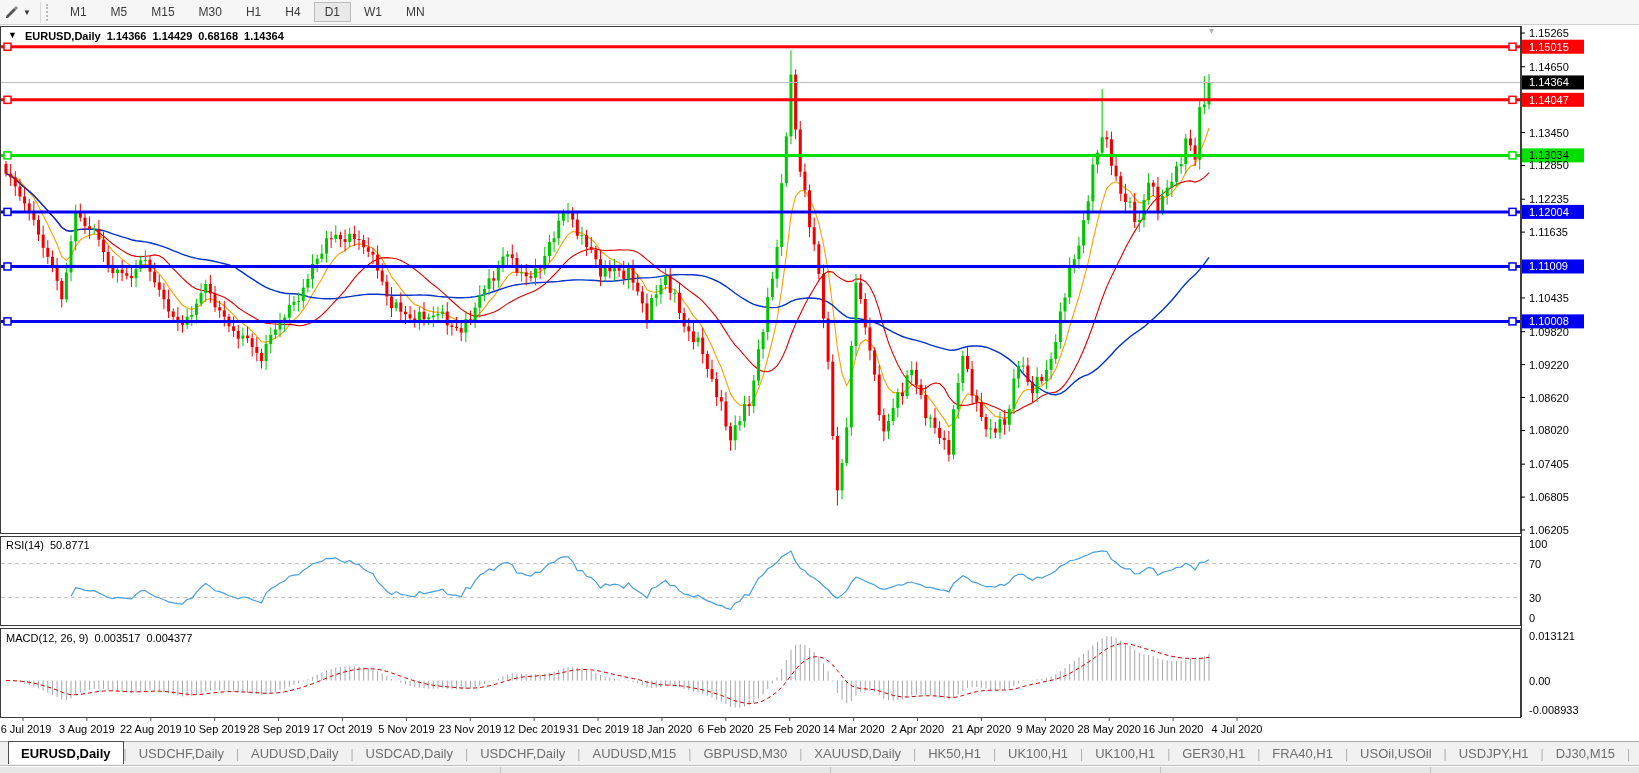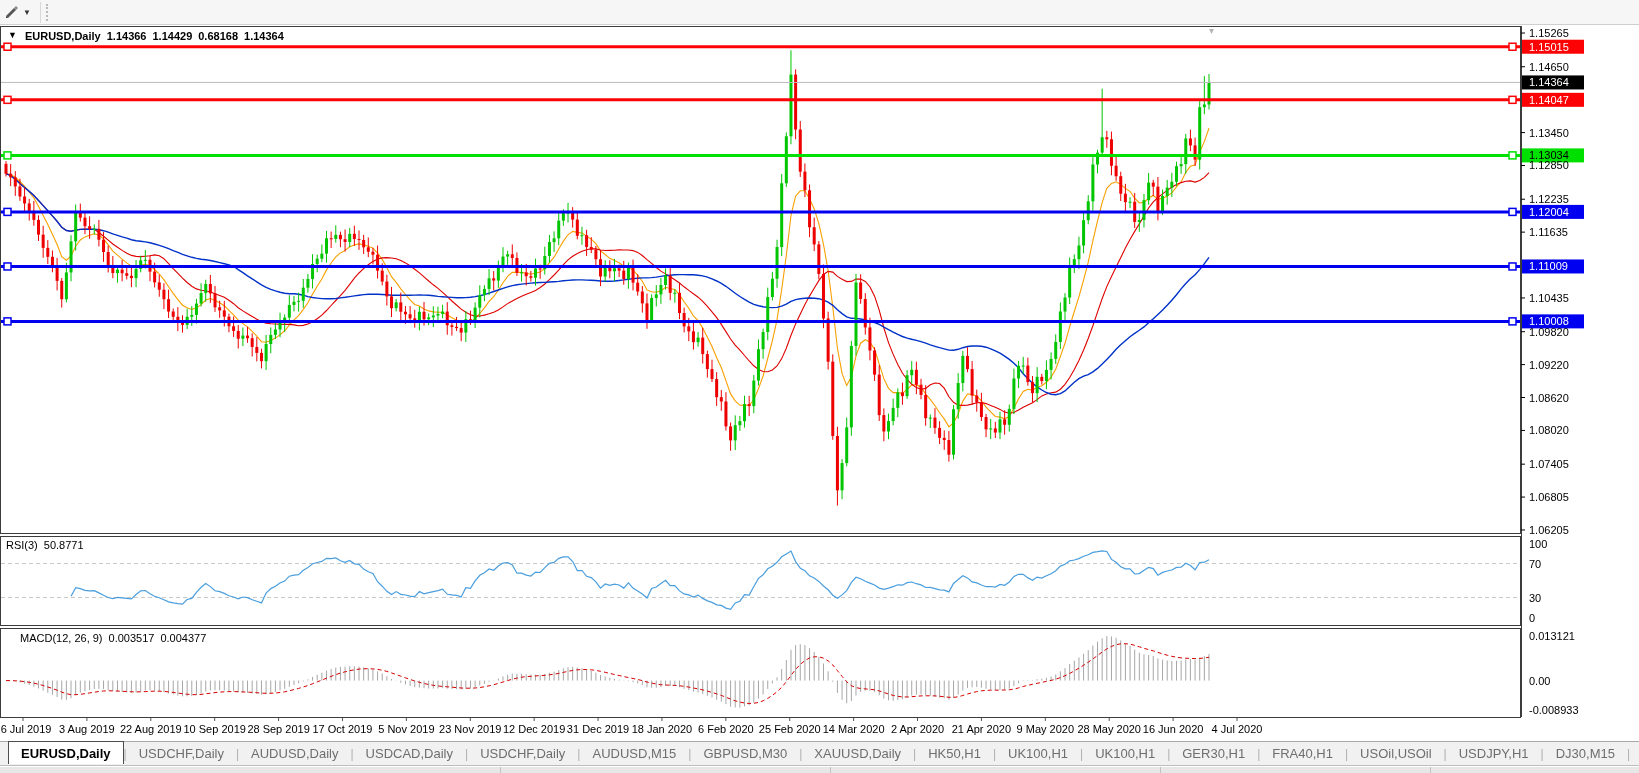--- a/index.html
+++ b/index.html
@@ -37,20 +37,31 @@
   <div class="tool-icon-wrap">
     <svg width="16" height="16" viewBox="0 0 16 16">
       <path d="M2 12 L10 4 L12 6 L4 14 Z" fill="#555"></path>
       <path d="M10 4 L12 2 L14 4 L12 6 Z" fill="#888"></path>
       <path d="M2 12 L4 14 L2 14 Z" fill="#333"></path>
     </svg>
     <span class="caret">▼</span>
   </div>
   <div class="tb-sep"></div>
   <div class="tb-grip"></div>
+  <div id="tf-buttons" style="display:flex;align-items:center;">
+      <div class="tf-btn">M1</div>
+      <div class="tf-btn">M5</div>
+      <div class="tf-btn">M15</div>
+      <div class="tf-btn">M30</div>
+      <div class="tf-btn">H1</div>
+      <div class="tf-btn">H4</div>
+      <div class="tf-btn active">D1</div>
+      <div class="tf-btn">W1</div>
+      <div class="tf-btn">MN</div>
+    </div>
 </div>
 
 <svg id="chart-svg" width="1639" height="773">
     <rect x="0.5" y="26.5" width="1520" height="507" fill="none" stroke="#3c3c3c" stroke-width="1"></rect>
     <rect x="0.5" y="536.5" width="1520" height="89" fill="none" stroke="#3c3c3c" stroke-width="1"></rect>
     <rect x="0.5" y="628.5" width="1520" height="89" fill="none" stroke="#3c3c3c" stroke-width="1"></rect>
     <line x1="1521.5" y1="26" x2="1521.5" y2="717" stroke="#3c3c3c"></line>
     <path d="M6.0 173.7L10.6 174.5L15.3 177.2L19.9 181.5L24.6 186.4L29.2 191.8L33.9 198.0L38.5 206.2L43.2 215.4L47.8 224.6L52.4 234.2L57.1 244.5L61.7 256.7L66.4 260.2L71.0 256.0L75.7 246.3L80.3 240.0L85.0 236.9L89.6 235.2L94.3 233.8L98.9 235.1L103.5 238.8L108.2 244.8L112.8 251.1L117.5 255.2L122.1 259.2L126.8 262.9L131.4 266.3L136.1 266.8L140.7 265.4L145.3 264.2L150.0 265.8L154.6 269.5L159.3 274.0L163.9 279.6L168.6 286.7L173.2 293.4L177.9 299.6L182.5 305.2L187.1 307.8L191.8 309.4L196.4 308.1L201.1 304.7L205.7 300.1L210.4 298.6L215.0 300.6L219.7 302.8L224.3 305.8L228.9 310.4L233.6 314.9L238.2 320.2L242.9 323.6L247.5 326.9L252.2 331.3L256.8 336.1L261.5 341.7L266.1 342.2L270.8 340.6L275.4 338.1L280.0 334.6L284.7 330.8L289.3 325.1L294.0 319.9L298.6 315.6L303.3 309.4L307.9 302.7L312.6 294.1L317.2 286.2L321.8 279.0L326.5 269.9L331.1 263.0L335.8 256.8L340.4 252.9L345.1 250.4L349.7 246.8L354.4 245.0L359.0 243.9L363.6 244.7L368.3 246.2L372.9 248.1L377.6 253.1L382.2 259.4L386.9 267.7L391.5 276.7L396.2 282.4L400.8 288.9L405.5 294.5L410.1 299.8L414.7 304.4L419.4 306.1L424.0 309.0L428.7 310.9L433.3 311.9L438.0 312.3L442.6 312.2L447.3 315.1L451.9 317.7L456.5 320.0L461.2 322.8L465.8 322.0L470.5 321.7L475.1 318.6L479.8 313.4L484.4 307.9L489.1 301.4L493.7 296.7L498.3 290.2L503.0 282.8L507.6 276.4L512.3 272.3L516.9 272.4L521.6 272.4L526.2 273.3L530.9 274.3L535.5 273.0L540.2 272.1L544.8 268.5L549.4 262.6L554.1 257.2L558.7 249.1L563.4 241.1L568.0 234.8L572.7 231.4L577.3 232.4L582.0 233.0L586.6 236.1L591.2 239.1L595.9 243.6L600.5 250.9L605.2 254.5L609.8 258.3L614.5 260.5L619.1 262.7L623.8 266.3L628.4 266.7L633.0 270.3L637.7 275.0L642.3 281.3L647.0 289.9L651.6 291.7L656.3 292.3L660.9 290.7L665.6 287.3L670.2 288.5L674.8 289.5L679.5 294.7L684.1 301.7L688.8 308.3L693.4 315.8L698.1 320.7L702.7 328.1L707.4 337.2L712.0 346.5L716.7 357.8L721.3 367.5L725.9 380.6L730.6 393.9L735.2 400.8L739.9 405.3L744.5 405.1L749.2 405.3L753.8 399.8L758.5 388.6L763.1 376.0L767.7 358.5L772.4 340.7L777.0 319.9L781.7 289.5L786.3 255.5L791.0 215.3L795.6 196.2L800.3 190.8L804.9 190.7L809.5 198.8L814.2 208.9L818.8 223.4L823.5 244.5L828.1 270.5L832.8 307.3L837.4 348.0L842.1 373.6L846.7 385.5L851.4 376.7L856.0 355.8L860.6 343.2L865.3 339.7L869.9 342.1L874.6 349.3L879.2 363.9L883.9 378.9L888.5 388.3L893.2 392.6L897.8 392.6L902.4 393.4L907.1 389.3L911.7 385.0L916.4 384.9L921.0 387.2L925.7 394.1L930.3 399.3L935.0 405.7L939.6 412.8L944.2 418.9L948.9 426.8L953.5 422.9L958.2 414.0L962.8 401.1L967.5 394.0L972.1 394.4L976.8 396.2L981.4 400.8L986.1 407.2L990.7 411.9L995.3 416.5L1000.0 417.1L1004.6 418.8L1009.3 416.6L1013.9 408.1L1018.6 398.7L1023.2 391.4L1027.9 389.3L1032.5 390.1L1037.1 387.2L1041.8 385.8L1046.4 382.3L1051.1 377.1L1055.7 369.3L1060.4 356.4L1065.0 343.3L1069.7 326.5L1074.3 311.5L1078.9 296.8L1083.6 279.8L1088.2 262.4L1092.9 240.6L1097.5 221.1L1102.2 202.4L1106.8 188.4L1111.5 183.4L1116.1 181.8L1120.7 184.4L1125.4 188.4L1130.0 191.3L1134.7 198.1L1139.3 203.0L1144.0 202.4L1148.6 198.0L1153.3 195.5L1157.9 199.1L1162.6 198.4L1167.2 196.0L1171.8 192.9L1176.5 186.9L1181.1 181.9L1185.8 172.2L1190.4 166.3L1195.1 164.8L1199.7 152.0L1204.4 141.4L1209.0 128.3" fill="none" stroke="#f8a000" stroke-width="1.1"></path>
     <path d="M6.0 173.7L10.6 175.6L15.3 179.2L19.9 183.5L24.6 187.5L29.2 191.4L33.9 195.5L38.5 200.4L43.2 205.6L47.8 210.8L52.4 215.9L57.1 221.3L61.7 227.3L66.4 230.5L71.0 231.3L75.7 230.1L80.3 229.4L85.0 229.2L89.6 229.2L94.3 229.2L98.9 232.5L103.5 236.2L108.2 240.1L112.8 244.0L117.5 247.3L122.1 250.4L126.8 253.2L131.4 255.4L136.1 256.4L140.7 256.6L145.3 256.2L150.0 255.7L154.6 254.9L159.3 255.8L163.9 258.7L168.6 263.6L173.2 268.6L177.9 273.3L182.5 278.1L187.1 282.5L191.8 286.3L196.4 288.9L201.1 290.2L205.7 290.8L210.4 292.0L215.0 293.7L219.7 295.4L224.3 297.3L228.9 300.2L233.6 303.7L238.2 307.7L242.9 310.9L247.5 313.7L252.2 316.5L256.8 319.2L261.5 321.7L266.1 323.1L270.8 323.7L275.4 324.0L280.0 324.2L284.7 324.4L289.3 324.4L294.0 324.9L298.6 325.7L303.3 325.4L307.9 324.0L312.6 321.7L317.2 318.8L321.8 315.2L326.5 310.5L331.1 305.5L335.8 300.5L340.4 295.6L345.1 290.3L349.7 284.3L354.4 278.2L359.0 273.0L363.6 268.7L368.3 264.8L372.9 261.4L377.6 259.0L382.2 257.9L386.9 257.6L391.5 258.0L396.2 258.7L400.8 260.4L405.5 262.9L410.1 265.8L414.7 269.2L419.4 272.9L424.0 276.9L428.7 281.0L433.3 284.8L438.0 288.4L442.6 292.3L447.3 296.6L451.9 301.0L456.5 305.0L461.2 309.1L465.8 312.3L470.5 314.8L475.1 316.1L479.8 316.0L484.4 315.1L489.1 313.8L493.7 312.3L498.3 310.0L503.0 306.9L507.6 303.6L512.3 300.9L516.9 298.5L521.6 296.3L526.2 294.3L530.9 292.5L535.5 290.4L540.2 287.5L544.8 284.0L549.4 279.7L554.1 275.0L558.7 270.1L563.4 264.7L568.0 259.9L572.7 256.2L577.3 253.5L582.0 251.3L586.6 249.7L591.2 248.8L595.9 248.9L600.5 250.0L605.2 250.5L609.8 250.4L614.5 250.2L619.1 249.9L623.8 250.0L628.4 250.0L633.0 250.6L637.7 252.4L642.3 255.5L647.0 259.6L651.6 263.4L656.3 267.5L660.9 271.1L665.6 273.9L670.2 276.8L674.8 279.7L679.5 283.0L684.1 286.8L688.8 290.4L693.4 293.7L698.1 297.2L702.7 301.3L707.4 306.4L712.0 311.8L716.7 317.7L721.3 324.4L725.9 331.6L730.6 339.0L735.2 345.1L739.9 350.2L744.5 355.5L749.2 361.0L753.8 365.8L758.5 369.5L763.1 371.5L767.7 371.7L772.4 370.0L777.0 366.0L781.7 358.6L786.3 348.3L791.0 335.2L795.6 323.9L800.3 314.1L804.9 304.6L809.5 296.1L814.2 288.3L818.8 280.6L823.5 274.5L828.1 271.4L832.8 272.1L837.4 276.4L842.1 279.3L846.7 281.6L851.4 281.4L856.0 279.0L860.6 279.1L865.3 281.5L869.9 286.7L874.6 296.2L879.2 310.2L883.9 328.0L888.5 342.6L893.2 354.4L897.8 364.5L902.4 373.0L907.1 379.5L911.7 384.3L916.4 387.6L921.0 389.3L925.7 388.4L930.3 384.8L935.0 383.0L939.6 383.5L944.2 388.2L948.9 396.8L953.5 402.3L958.2 405.1L962.8 405.4L967.5 405.1L972.1 404.1L976.8 402.7L981.4 402.5L986.1 403.6L990.7 405.4L995.3 407.2L1000.0 409.4L1004.6 412.1L1009.3 413.3L1013.9 412.5L1018.6 409.9L1023.2 407.3L1027.9 405.0L1032.5 402.8L1037.1 399.6L1041.8 395.9L1046.4 394.0L1051.1 392.8L1055.7 392.1L1060.4 389.2L1065.0 384.3L1069.7 377.5L1074.3 369.6L1078.9 360.4L1083.6 350.0L1088.2 338.5L1092.9 325.7L1097.5 312.1L1102.2 298.5L1106.8 286.6L1111.5 276.6L1116.1 267.1L1120.7 257.7L1125.4 248.1L1130.0 239.4L1134.7 231.4L1139.3 223.9L1144.0 216.0L1148.6 208.0L1153.3 201.8L1157.9 197.5L1162.6 193.9L1167.2 190.4L1171.8 187.2L1176.5 184.5L1181.1 182.6L1185.8 181.3L1190.4 180.9L1195.1 182.1L1199.7 180.5L1204.4 177.4L1209.0 172.7" fill="none" stroke="#dd0000" stroke-width="1.1"></path>
     <path d="M6.0 173.7L10.6 175.6L15.3 179.2L19.9 183.5L24.6 187.5L29.2 191.4L33.9 195.5L38.5 200.4L43.2 205.6L47.8 210.8L52.4 215.9L57.1 221.3L61.7 227.3L66.4 230.5L71.0 231.3L75.7 230.1L80.3 229.4L85.0 229.2L89.6 229.2L94.3 229.2L98.9 229.7L103.5 230.7L108.2 232.2L112.8 233.9L117.5 235.3L122.1 236.8L126.8 238.2L131.4 239.7L136.1 240.7L140.7 241.3L145.3 241.9L150.0 242.8L154.6 244.0L159.3 245.4L163.9 246.9L168.6 248.7L173.2 250.6L177.9 252.4L182.5 254.3L187.1 255.8L191.8 257.3L196.4 258.4L201.1 259.2L205.7 259.8L210.4 260.5L215.0 261.5L219.7 262.6L224.3 263.7L228.9 265.0L233.6 266.3L238.2 269.6L242.9 272.7L247.5 275.8L252.2 278.8L256.8 281.8L261.5 284.8L266.1 287.3L270.8 289.3L275.4 290.9L280.0 292.2L284.7 293.2L289.3 293.7L294.0 293.7L298.6 294.3L303.3 295.2L307.9 296.6L312.6 297.5L317.2 298.1L321.8 298.6L326.5 298.8L331.1 298.8L335.8 298.5L340.4 297.9L345.1 297.3L349.7 296.6L354.4 295.9L359.0 295.2L363.6 294.6L368.3 294.2L372.9 294.1L377.6 294.3L382.2 294.5L386.9 294.8L391.5 295.2L396.2 295.3L400.8 295.3L405.5 295.2L410.1 295.2L414.7 295.1L419.4 295.0L424.0 295.1L428.7 295.3L433.3 295.8L438.0 296.4L442.6 296.7L447.3 297.1L451.9 297.4L456.5 297.7L461.2 297.8L465.8 297.6L470.5 297.2L475.1 296.6L479.8 295.8L484.4 294.6L489.1 293.1L493.7 291.5L498.3 290.0L503.0 288.4L507.6 286.9L512.3 285.6L516.9 284.7L521.6 284.1L526.2 283.6L530.9 283.1L535.5 282.7L540.2 282.5L544.8 282.4L549.4 282.0L554.1 281.7L558.7 281.4L563.4 280.8L568.0 280.4L572.7 280.0L577.3 279.9L582.0 279.9L586.6 280.1L591.2 280.3L595.9 280.5L600.5 281.0L605.2 281.3L609.8 281.3L614.5 281.0L619.1 280.5L623.8 279.9L628.4 279.2L633.0 278.6L637.7 278.2L642.3 277.9L647.0 277.9L651.6 277.6L656.3 277.1L660.9 276.4L665.6 275.6L670.2 275.2L674.8 274.8L679.5 274.6L684.1 274.6L688.8 274.7L693.4 274.8L698.1 275.2L702.7 275.9L707.4 277.1L712.0 278.8L716.7 281.0L721.3 283.4L725.9 286.3L730.6 289.8L735.2 293.2L739.9 296.5L744.5 299.4L749.2 302.1L753.8 304.3L758.5 305.7L763.1 306.8L767.7 307.4L772.4 307.6L777.0 307.4L781.7 306.2L786.3 304.2L791.0 301.3L795.6 299.6L800.3 298.8L804.9 298.2L809.5 298.0L814.2 298.2L818.8 298.7L823.5 300.1L828.1 302.2L832.8 305.3L837.4 309.8L842.1 313.6L846.7 316.8L851.4 318.3L856.0 318.4L860.6 319.0L865.3 319.9L869.9 321.1L874.6 322.5L879.2 324.4L883.9 327.1L888.5 329.6L893.2 332.1L897.8 334.4L902.4 336.5L907.1 338.1L911.7 339.3L916.4 340.4L921.0 341.7L925.7 343.2L930.3 344.8L935.0 346.3L939.6 347.7L944.2 348.9L948.9 350.1L953.5 350.2L958.2 349.3L962.8 347.7L967.5 346.5L972.1 346.0L976.8 346.0L981.4 346.2L986.1 347.2L990.7 348.8L995.3 350.8L1000.0 353.2L1004.6 356.1L1009.3 359.4L1013.9 363.3L1018.6 367.9L1023.2 373.7L1027.9 378.7L1032.5 383.2L1037.1 386.9L1041.8 390.0L1046.4 392.5L1051.1 394.2L1055.7 394.7L1060.4 393.7L1065.0 390.9L1069.7 386.4L1074.3 382.3L1078.9 378.7L1083.6 376.2L1088.2 374.6L1092.9 371.9L1097.5 368.4L1102.2 364.1L1106.8 359.4L1111.5 354.4L1116.1 349.3L1120.7 344.8L1125.4 340.7L1130.0 336.8L1134.7 333.4L1139.3 330.3L1144.0 326.9L1148.6 322.8L1153.3 318.7L1157.9 314.5L1162.6 310.1L1167.2 305.3L1171.8 300.2L1176.5 294.7L1181.1 288.9L1185.8 283.5L1190.4 278.7L1195.1 274.8L1199.7 269.6L1204.4 263.7L1209.0 257.3" fill="none" stroke="#0032c8" stroke-width="1.4"></path>
@@ -969,24 +980,24 @@
 
 <div class="panel-title" style="left:8px;top:30px;">
   <span class="tri">▼</span>
   <span>EURUSD,Daily</span>
   <span>1.14366</span>
   <span>1.14429</span>
   <span>0.68168</span>
   <span>1.14364</span>
 </div>
 <div class="panel-title" style="left:6px;top:539px;font-weight:400;">
-  <span>RSI(3)</span>
+  <span>RSI(14)</span>
   <span>50.8771</span>
 </div>
-<div class="panel-title" style="left:20px;top:632px;font-weight:400;align-items:center;">
+<div class="panel-title" style="left:6px;top:632px;font-weight:400;align-items:center;">
   <span>MACD(12, 26, 9)</span>
   <span>0.003517</span>
   <span>0.004377</span>
 </div>
 
 <div class="tabbar">
   <div id="tabs-holder" style="display:flex;align-items:stretch;">
       <div class="tab active">EURUSD,Daily</div>
       <div class="tab-sep">|</div>
       <div class="tab">USDCHF,Daily</div>

